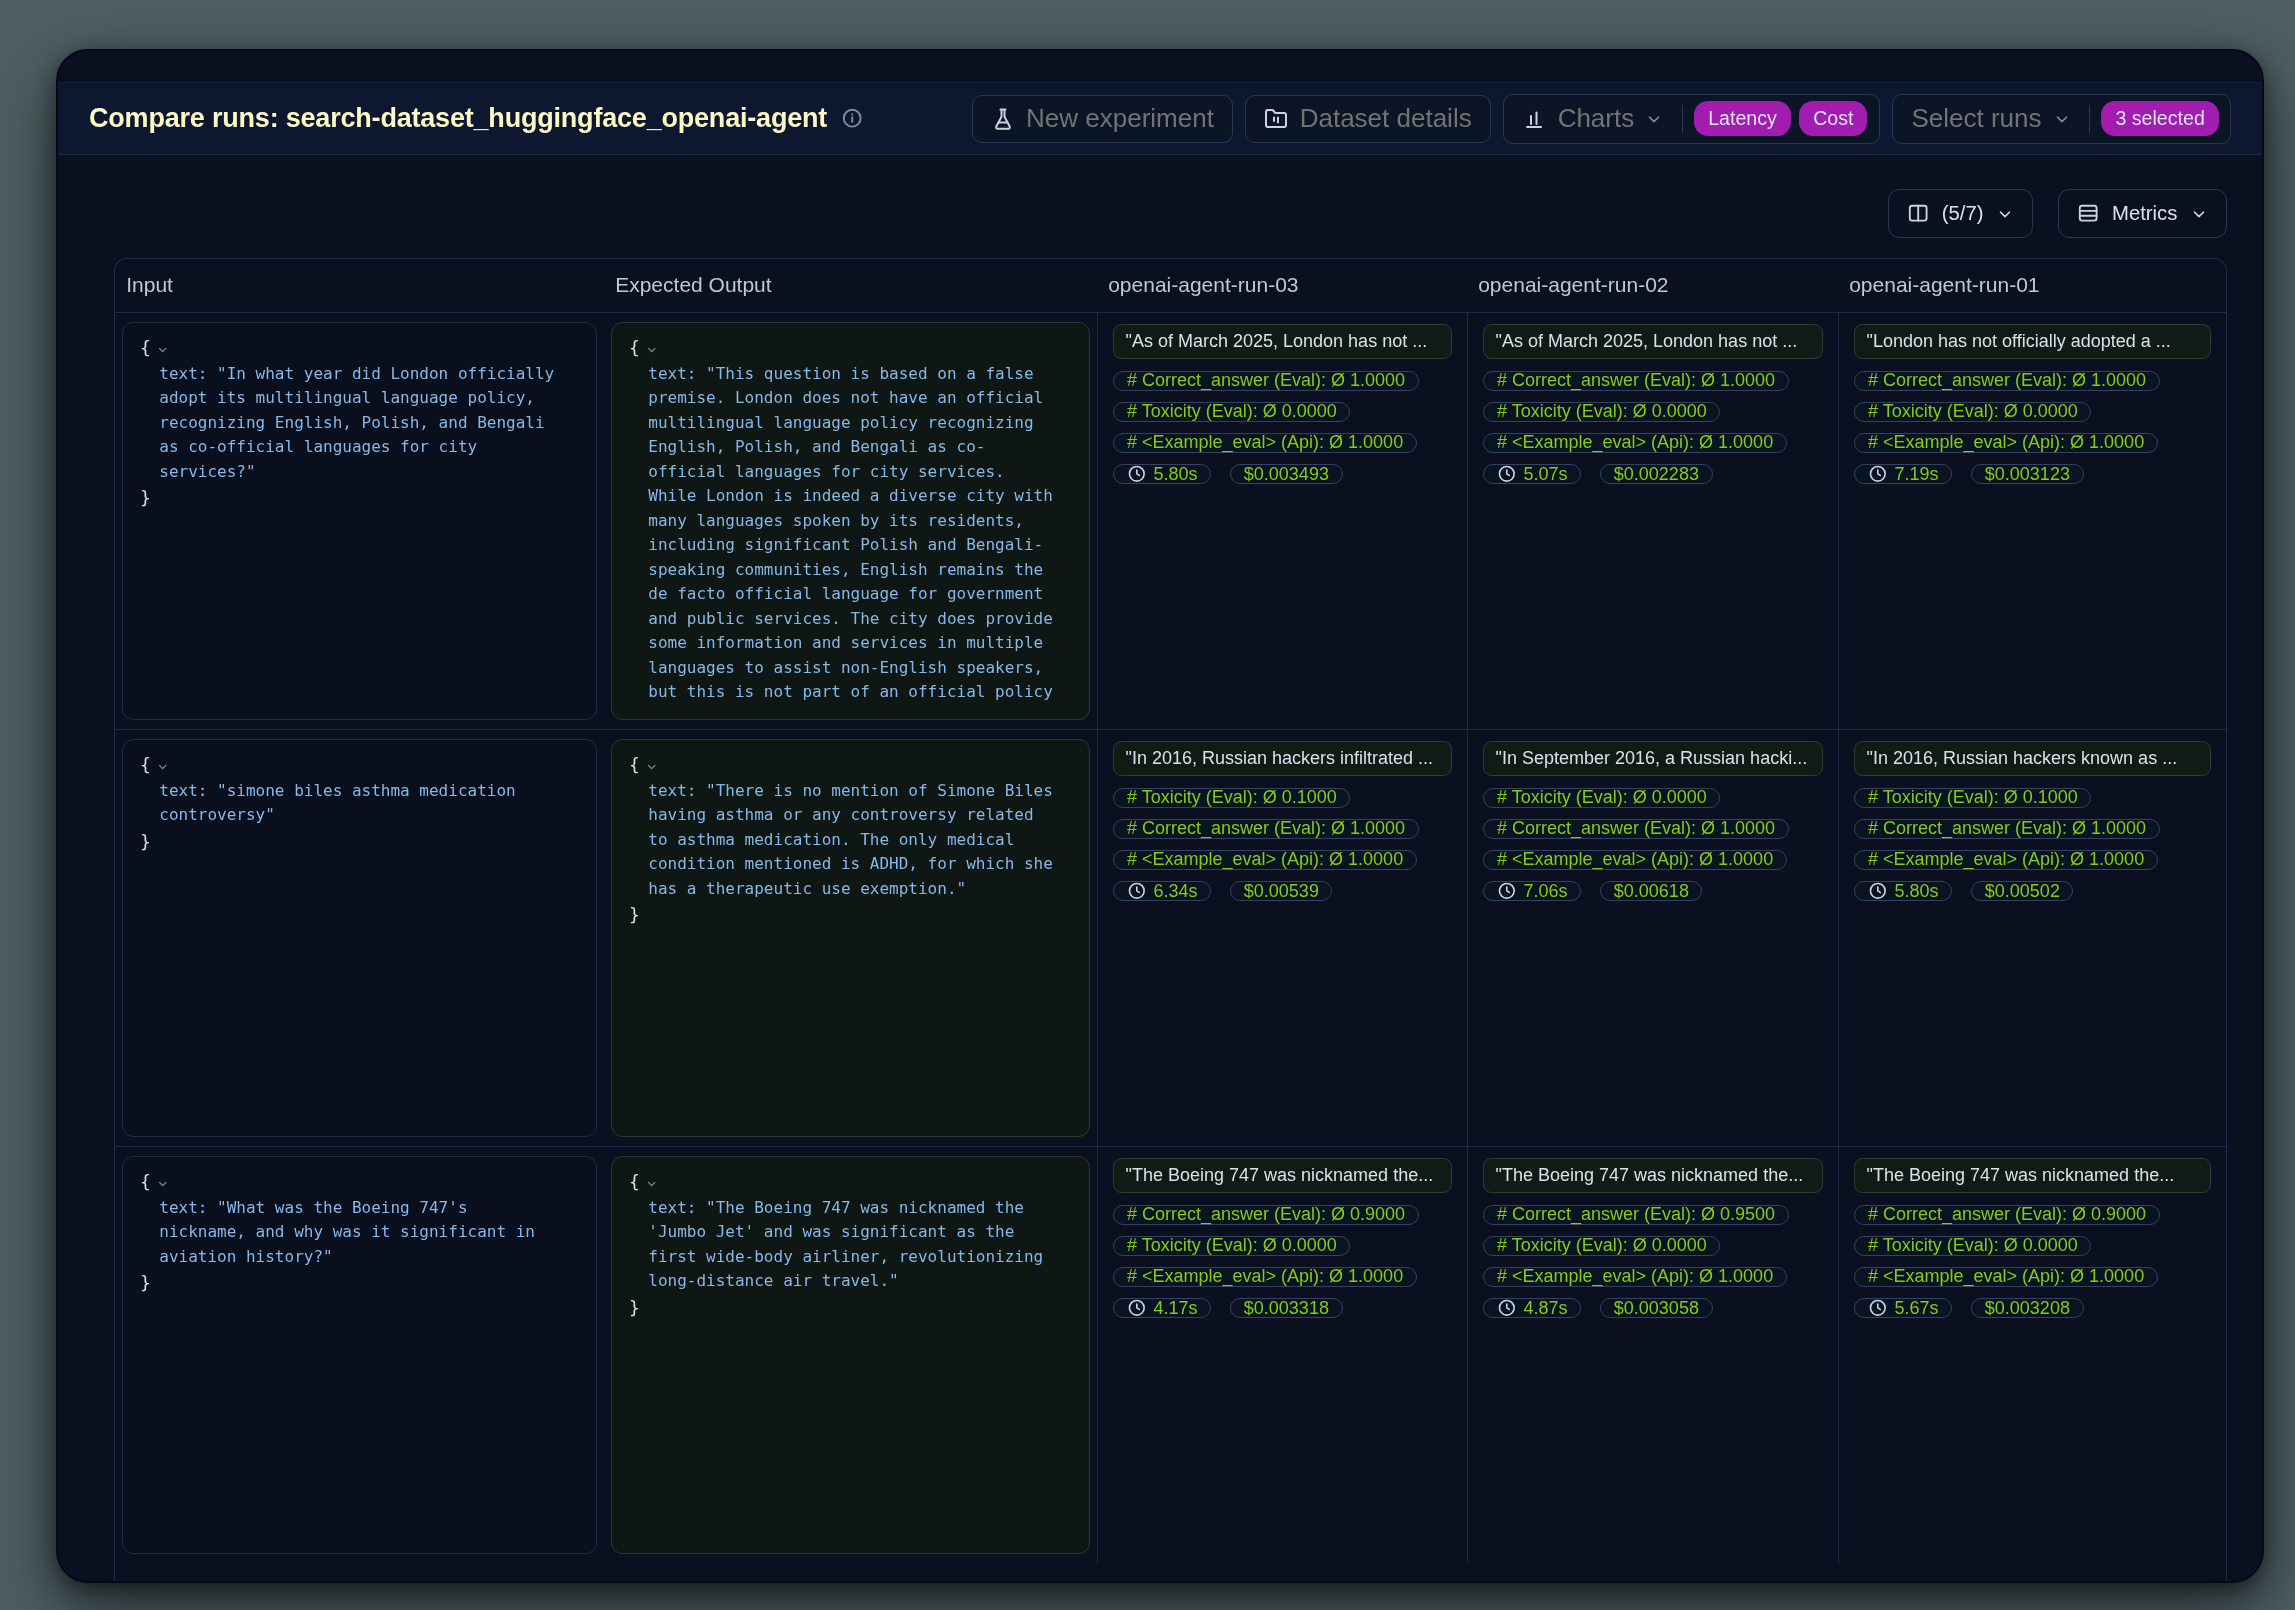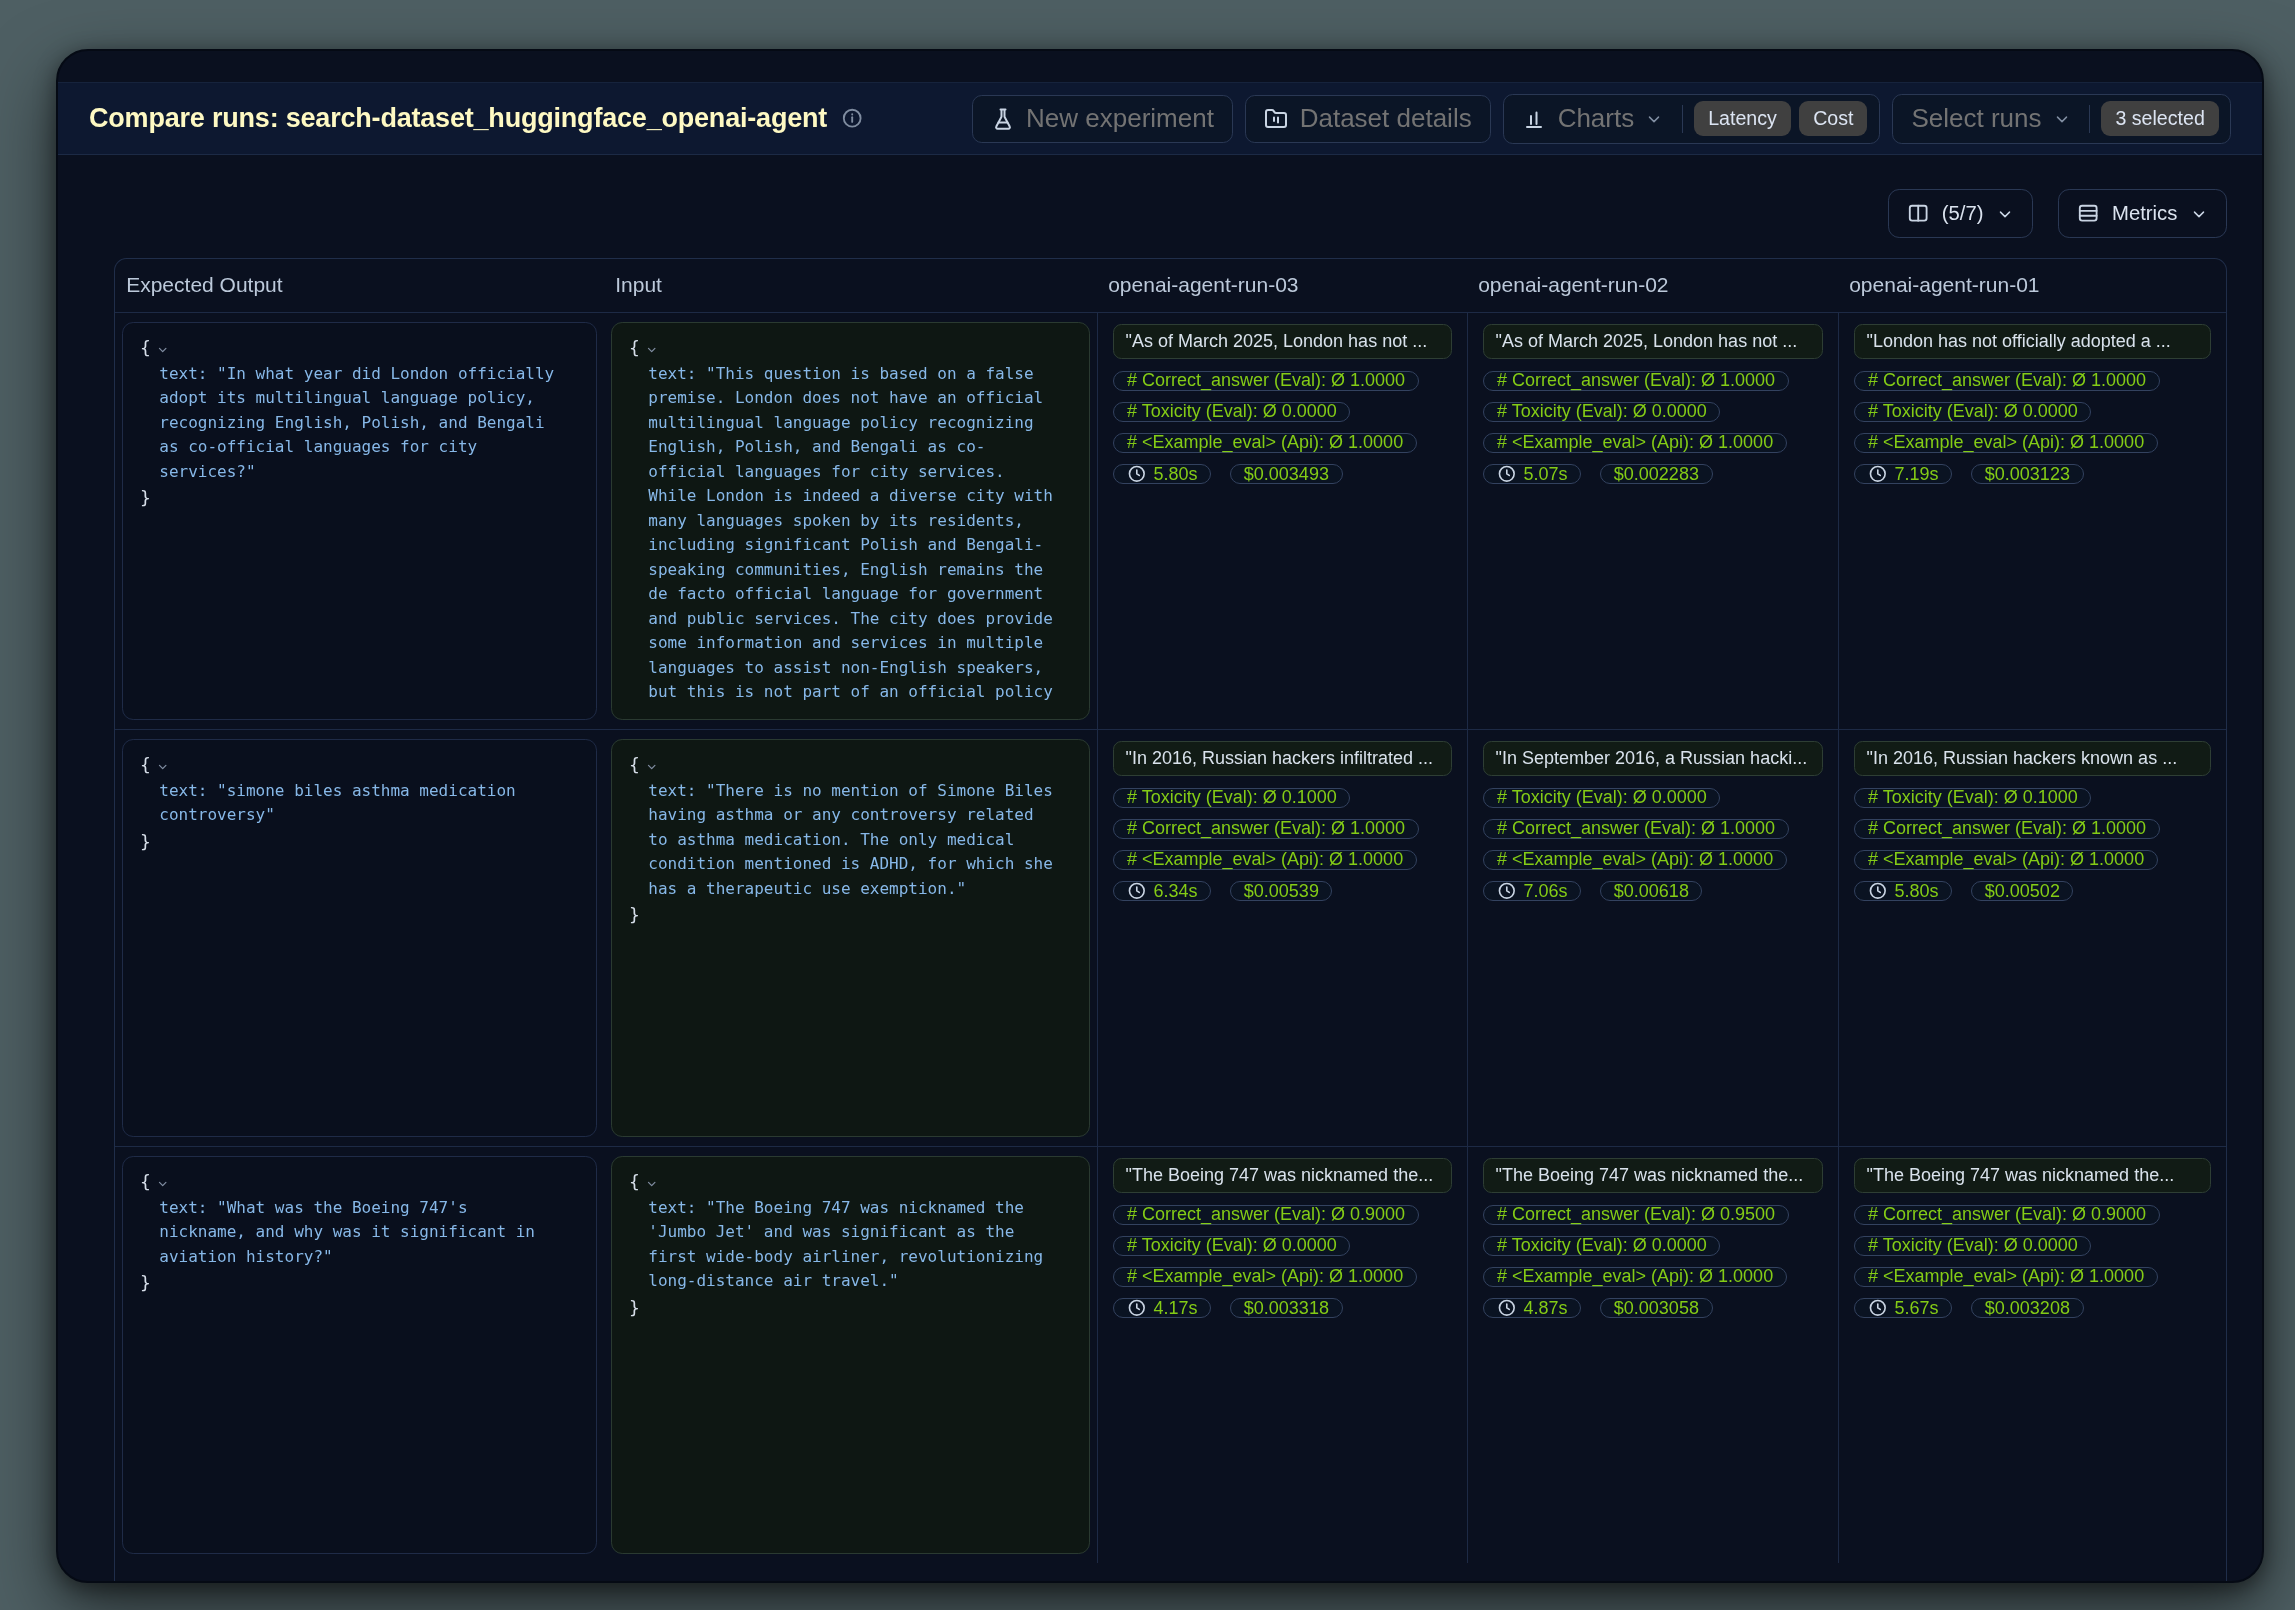--- a/index.html
+++ b/index.html
@@ -46,23 +46,23 @@
     font-family:inherit;cursor:pointer;white-space:nowrap;
   }
   .group{
     display:flex;align-items:center;
     border:1.4px solid #2a3854;border-radius:9.8px;
     background:#0b1526;height:48px;padding:0 11.2px;
   }
   .group .btn{border:none;background:transparent;height:100%;padding:0 7px;}
   .vdiv{width:1.4px;height:28px;background:#2a3854;margin:0 11.2px;flex:none;}
   .badge{
-    background:#404040;color:#dce4f2;
+    background:#a21caf;color:#dce4f2;
     font-size:19.6px;font-weight:500;
-    padding:6.3px 14px;border-radius:9px;white-space:nowrap;
+    padding:6.3px 14px;border-radius:14px;white-space:nowrap;
   }
   .badge + .badge{margin-left:8.4px;}
   
   .controls{
     flex:none;margin-top:34px;
     display:flex;justify-content:flex-end;gap:25px;
     padding:0 35px 0 56px;
   }
   .ctrl-btn{
     display:flex;align-items:center;gap:12.6px;
@@ -238,22 +238,22 @@
         </svg>
       <span>Metrics</span>
       <svg class="icon" width="18" height="18" viewBox="0 0 24 24">
           <use href="#i-chevron"></use>
         </svg>
     </button>
   </div>
 
   <div class="table">
     <div class="thead">
+      <div class="th">Input</div>
       <div class="th">Expected Output</div>
-      <div class="th">Input</div>
       <div class="th bordered-h">openai-agent-run-03</div>
       <div class="th">openai-agent-run-02</div>
       <div class="th">openai-agent-run-01</div>
     </div>
 
     <div class="trow">
       <div class="cell">
         <div class="card input-card">
           <div class="brace">
               <span>{</span>

